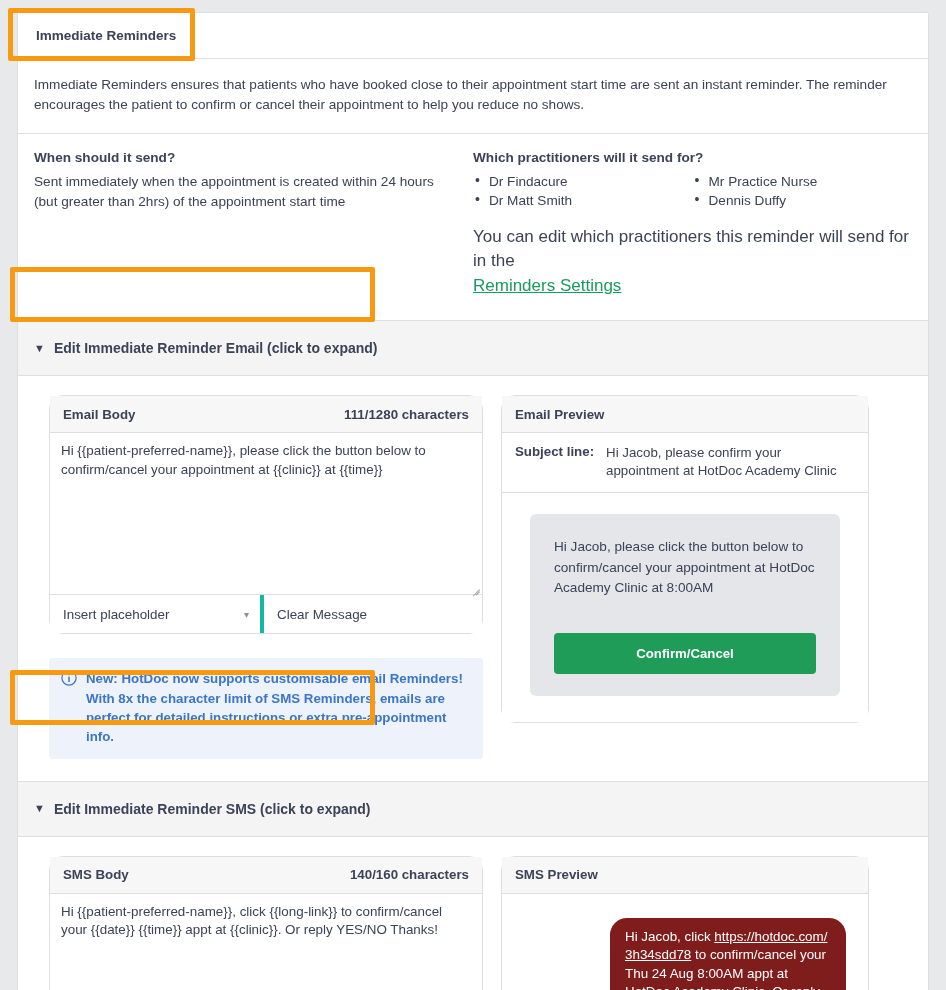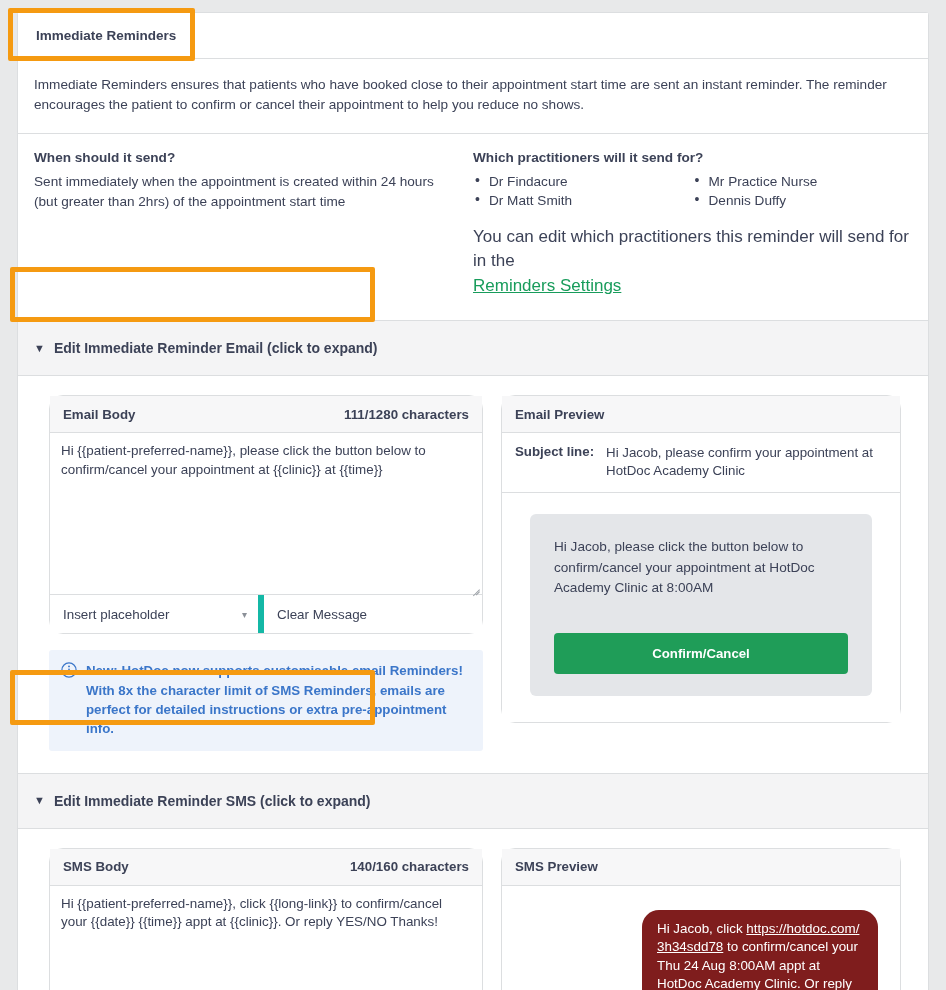--- a/index.html
+++ b/index.html
@@ -123,21 +123,21 @@
 
   
   .editzone {
     display: flex;
     padding: 19px 14px 22px 31px;
     background: #fff;
     border-bottom: 1px solid #dcdee0;
     align-items: flex-start;
   }
   .leftpane { width: 434px; margin-right: 18px; }
-  .rightpane { width: 400px; }
+  .rightpane { width: 368px; }
 
   .panel {
     border: 1px solid #dcdee0;
     border-radius: 14px;
     background: #fff;
   }
   .panel-head {
     background: #f7f7f8;
     border-bottom: 1px solid #dcdee0;
     height: 37px;
@@ -174,36 +174,36 @@
   .btnrow {
     display: flex;
     border-top: 1px solid #dcdee0;
     height: 39px;
   }
   .sel-btn {
     flex: 0 0 214px;
     display: flex; align-items: center; justify-content: space-between;
     padding: 0 11px 0 13px;
     font-size: 13.4px; color: #3c4257;
-    border-right: 6px solid #14b8a6;
+    border-right: 4px solid #14b8a6;
     background: #fff;
     cursor: pointer;
   }
   .sel-btn .chev { color: #8b9098; font-size: 10px; }
   .clear-btn {
     flex: 1;
     display: flex; align-items: center;
     padding-left: 13px;
     font-size: 13.4px; color: #3c4257;
     background: #fff; cursor: pointer;
   }
 
   
   .callout {
-    margin-top: 16px;
+    margin-top: 24px;
     background: #eef3fb;
     border-radius: 3px;
     padding: 11px 13px 12px 12px;
     display: flex;
     align-items: flex-start;
   }
   .callout .i-icon {
     flex: 0 0 16px;
     width: 16px; height: 16px; margin-right: 9px; margin-top: 1px;
   }

